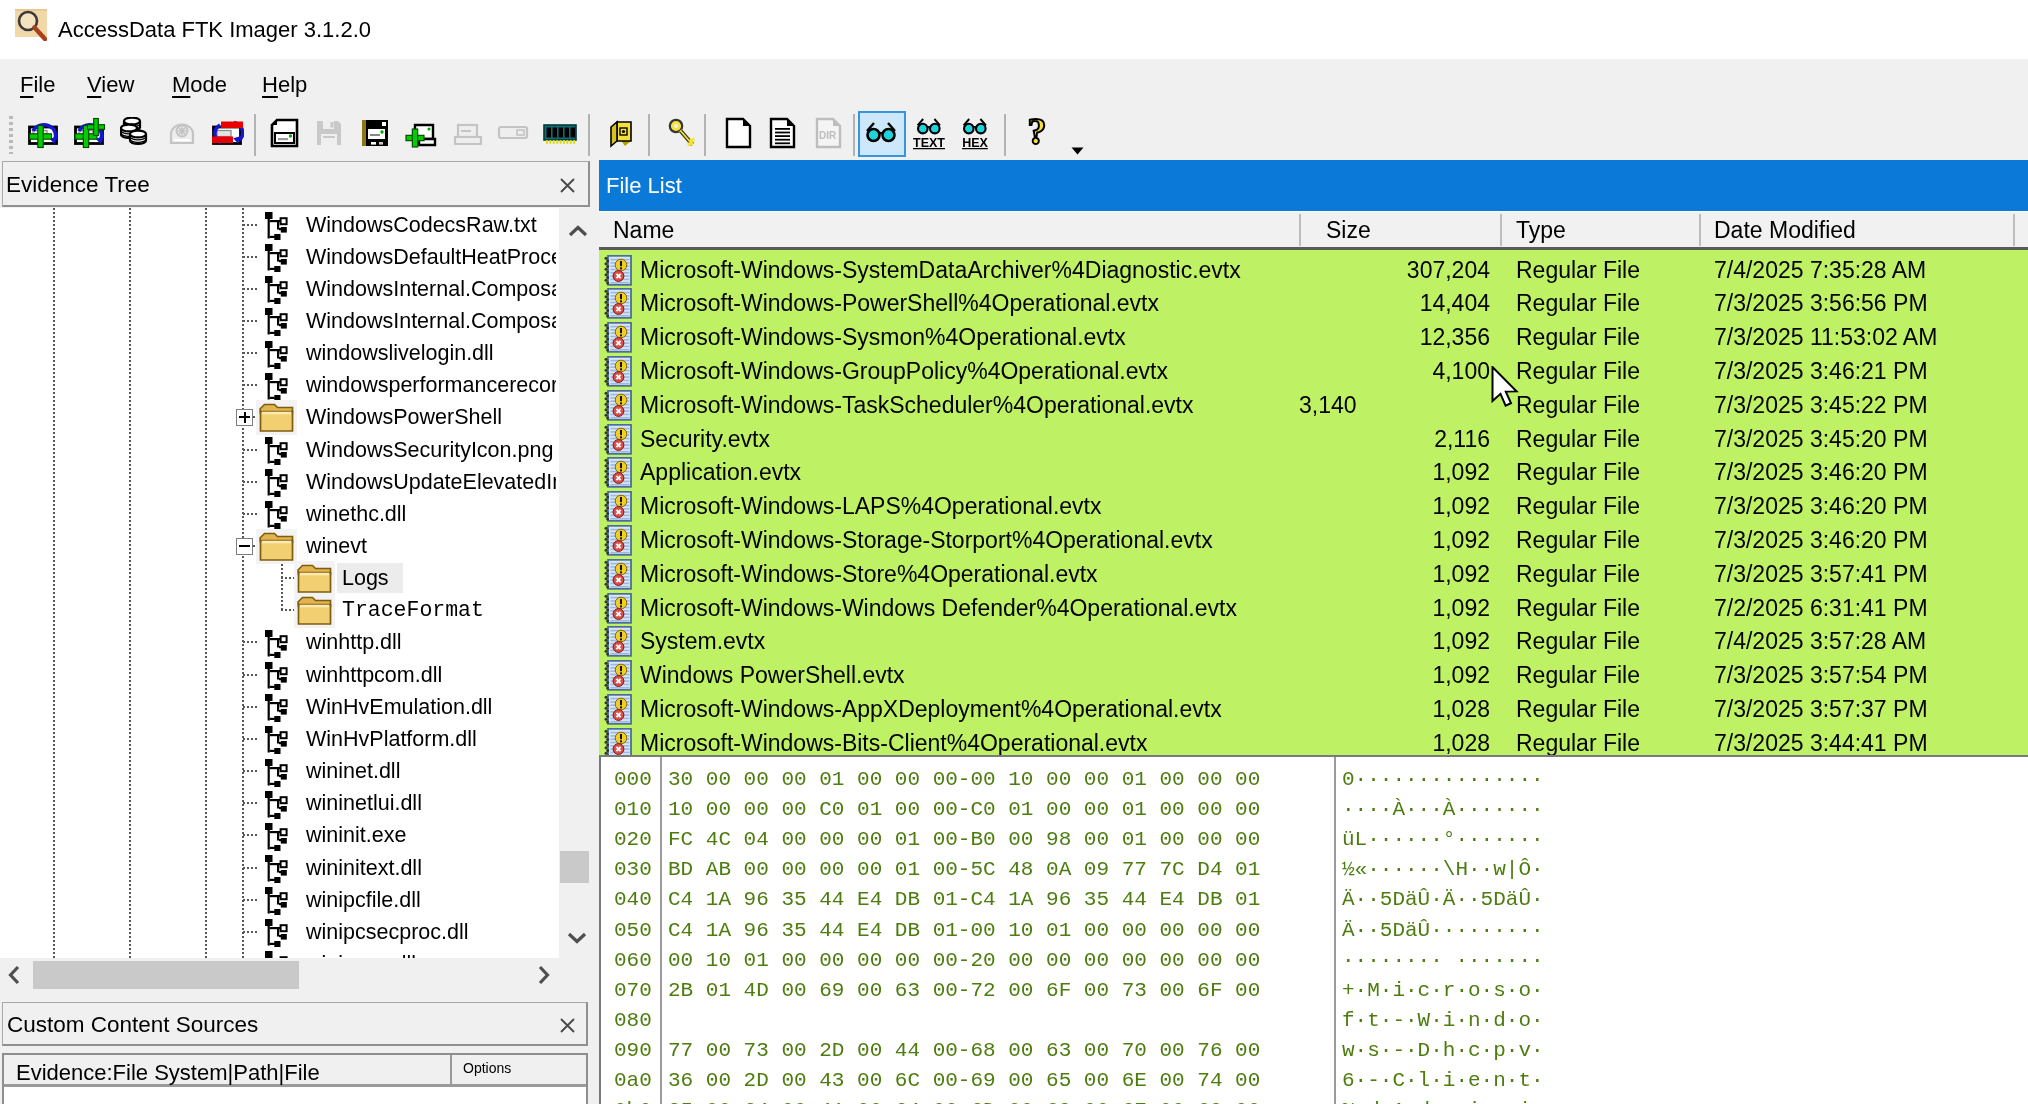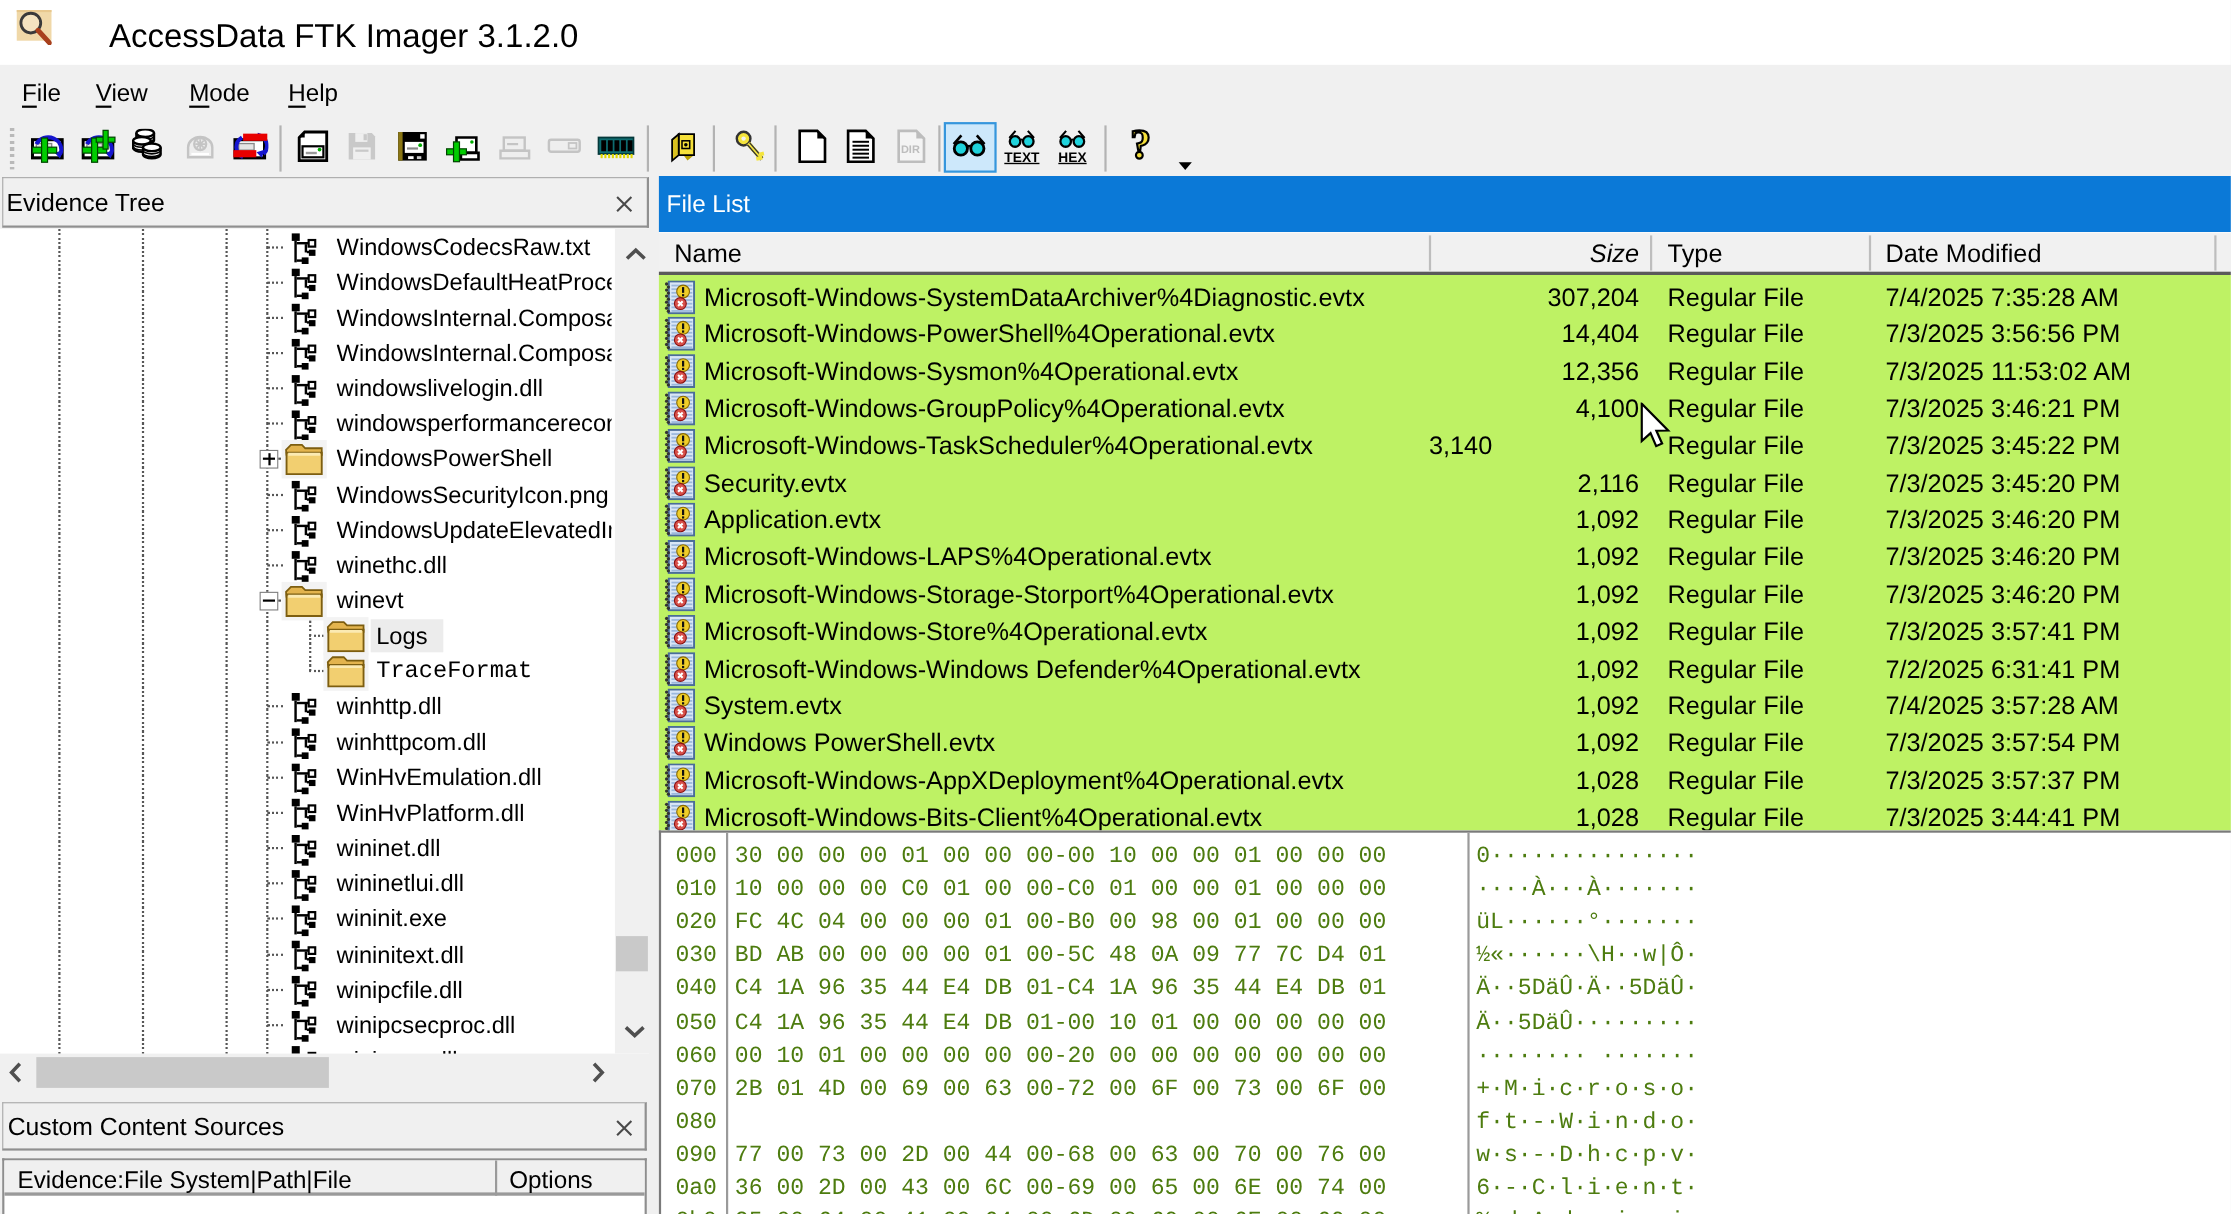--- a/index.html
+++ b/index.html
@@ -12,21 +12,21 @@
 .doth { background-image:repeating-linear-gradient(90deg,#565656 0 2px,transparent 2px 4px); height:2px; }
 </style></head>
 <body>
 <div class="ab" style="left:0;top:0;width:2028px;height:59px;background:#fff;"></div>
 <svg class="ab" style="left:15px;top:9px" width="32" height="32" viewBox="0 0 32 32">
 <rect x="0" y="0" width="32" height="28" fill="#f0d8a8"></rect>
 <rect x="0" y="0" width="32" height="2" fill="#e8c88e"></rect>
 <circle cx="13" cy="12" r="9" fill="#f4e3c0" stroke="#3a3a3a" stroke-width="2.6"></circle>
 <line x1="19.5" y1="18.5" x2="30" y2="30" stroke="#a8401c" stroke-width="4.5" stroke-linecap="round"></line>
 </svg>
-<div class="ab txt" style="left:58px;top:17px;font-size:30px;margin-left:41px;">AccessData FTK Imager 3.1.2.0</div>
+<div class="ab txt" style="left:58px;top:17px;font-size:22px;">AccessData FTK Imager 3.1.2.0</div>
 <div class="ab" style="left:0;top:59px;width:2028px;height:51px;background:#f0f0f0;"></div>
 <div class="ab txt" style="left:20px;top:72px;font-size:22px;"><span style="text-decoration:underline;text-underline-offset:4px;">F</span>ile</div>
 <div class="ab txt" style="left:87px;top:72px;font-size:22px;"><span style="text-decoration:underline;text-underline-offset:4px;">V</span>iew</div>
 <div class="ab txt" style="left:172px;top:72px;font-size:22px;"><span style="text-decoration:underline;text-underline-offset:4px;">M</span>ode</div>
 <div class="ab txt" style="left:262px;top:72px;font-size:22px;"><span style="text-decoration:underline;text-underline-offset:4px;">H</span>elp</div>
 <div class="ab" style="left:0;top:110px;width:2028px;height:51px;background:#f0f0f0;"></div>
 <div class="ab" style="left:9px;top:116px;width:4px;height:38px;background-image:repeating-linear-gradient(180deg,#b9b9b9 0 3px,transparent 3px 6px);"></div>
 <svg class="ab" style="left:28px;top:117px" width="32" height="32" viewBox="0 0 32 32">
     <rect x="1.5" y="10" width="27" height="16.5" fill="#fff" stroke="#000" stroke-width="2.8"></rect>
     <rect x="5" y="13.5" width="14" height="6" fill="#e4e4e4" stroke="#888" stroke-width="1.2"></rect>
@@ -524,30 +524,30 @@
 <div class="ab" style="left:33px;top:961px;width:266px;height:28px;background:#c9c9c9;"></div>
 <div class="ab" style="left:2px;top:1002px;width:586px;height:44px;background:#f0f0f0;border:1px solid #a8a8a8;border-right:2px solid #909090;border-bottom:2px solid #909090;"></div>
 <div class="ab txt" style="left:7px;top:1012px;font-size:22.5px;">Custom Content Sources</div>
 <svg class="ab" style="left:559px;top:1017px" width="17" height="17" viewBox="0 0 17 17">
     <path d="M2 2 L15 15 M15 2 L2 15" stroke="#4a4a4a" stroke-width="1.9"></path>
   </svg>
 <div class="ab" style="left:2px;top:1053px;width:586px;height:51px;background:#fff;border:2px solid #8e8e8e;border-bottom:none;"></div>
 <div class="ab" style="left:4px;top:1055px;width:582px;height:32px;background:#f0f0f0;border-bottom:3px solid #9a9a9a;"></div>
 <div class="ab" style="left:450px;top:1055px;width:2px;height:32px;background:#9a9a9a;"></div>
 <div class="ab txt" style="left:16px;top:1060px;font-size:22px;">Evidence:File System|Path|File</div>
-<div class="ab txt" style="left:463px;top:1060px;font-size:22px;">Options</div>
+<div class="ab txt" style="left:463px;top:1060px;font-size:14px;">Options</div>
 <div class="ab" style="left:599px;top:160px;width:1429px;height:51px;background:#0b79d7;"></div>
 <div class="ab txt" style="left:606px;top:173px;color:#fff;font-size:22px;">File List</div>
 <div class="ab" style="left:599px;top:211px;width:1429px;height:39px;background:#f1f1f1;border-top:1px solid #fbfbfb;border-bottom:3px solid #5a5a5a;"></div>
 <div class="ab" style="left:1299px;top:214px;width:2px;height:32px;background:#bdbdbd;"></div>
 <div class="ab" style="left:1500px;top:214px;width:2px;height:32px;background:#bdbdbd;"></div>
 <div class="ab" style="left:1699px;top:214px;width:2px;height:32px;background:#bdbdbd;"></div>
 <div class="ab" style="left:2013px;top:214px;width:2px;height:32px;background:#bdbdbd;"></div>
 <div class="ab txt" style="left:613px;top:217px;">Name</div>
-<div class="ab txt" style="left:1299px;top:217px;width:191px;text-align:right;font-style:italic;">Size</div>
+<div class="ab txt" style="left:1326px;top:217px;width:191px;">Size</div>
 <div class="ab txt" style="left:1516px;top:217px;">Type</div>
 <div class="ab txt" style="left:1714px;top:217px;">Date Modified</div>
 <div class="ab" style="left:599px;top:250px;width:1429px;height:505px;background:#bef264;overflow:hidden;">
 <div class="ab" style="left:0;top:3.6px;width:1429px;height:33.8px;">
       <svg width="29" height="31" viewBox="0 0 29 31" style="position:absolute;left:4px;top:1px">
         <rect x="5" y="0.8" width="23" height="29" fill="#d9e6f6" stroke="#4a6d99" stroke-width="1.8"></rect>
         <rect x="7.4" y="3.80" width="19" height="1.6" fill="#9cb8dc"></rect>
         <rect x="7.4" y="7.10" width="19" height="1.6" fill="#9cb8dc"></rect>
         <rect x="7.4" y="10.40" width="19" height="1.6" fill="#9cb8dc"></rect>
         <rect x="7.4" y="13.70" width="19" height="1.6" fill="#9cb8dc"></rect>

